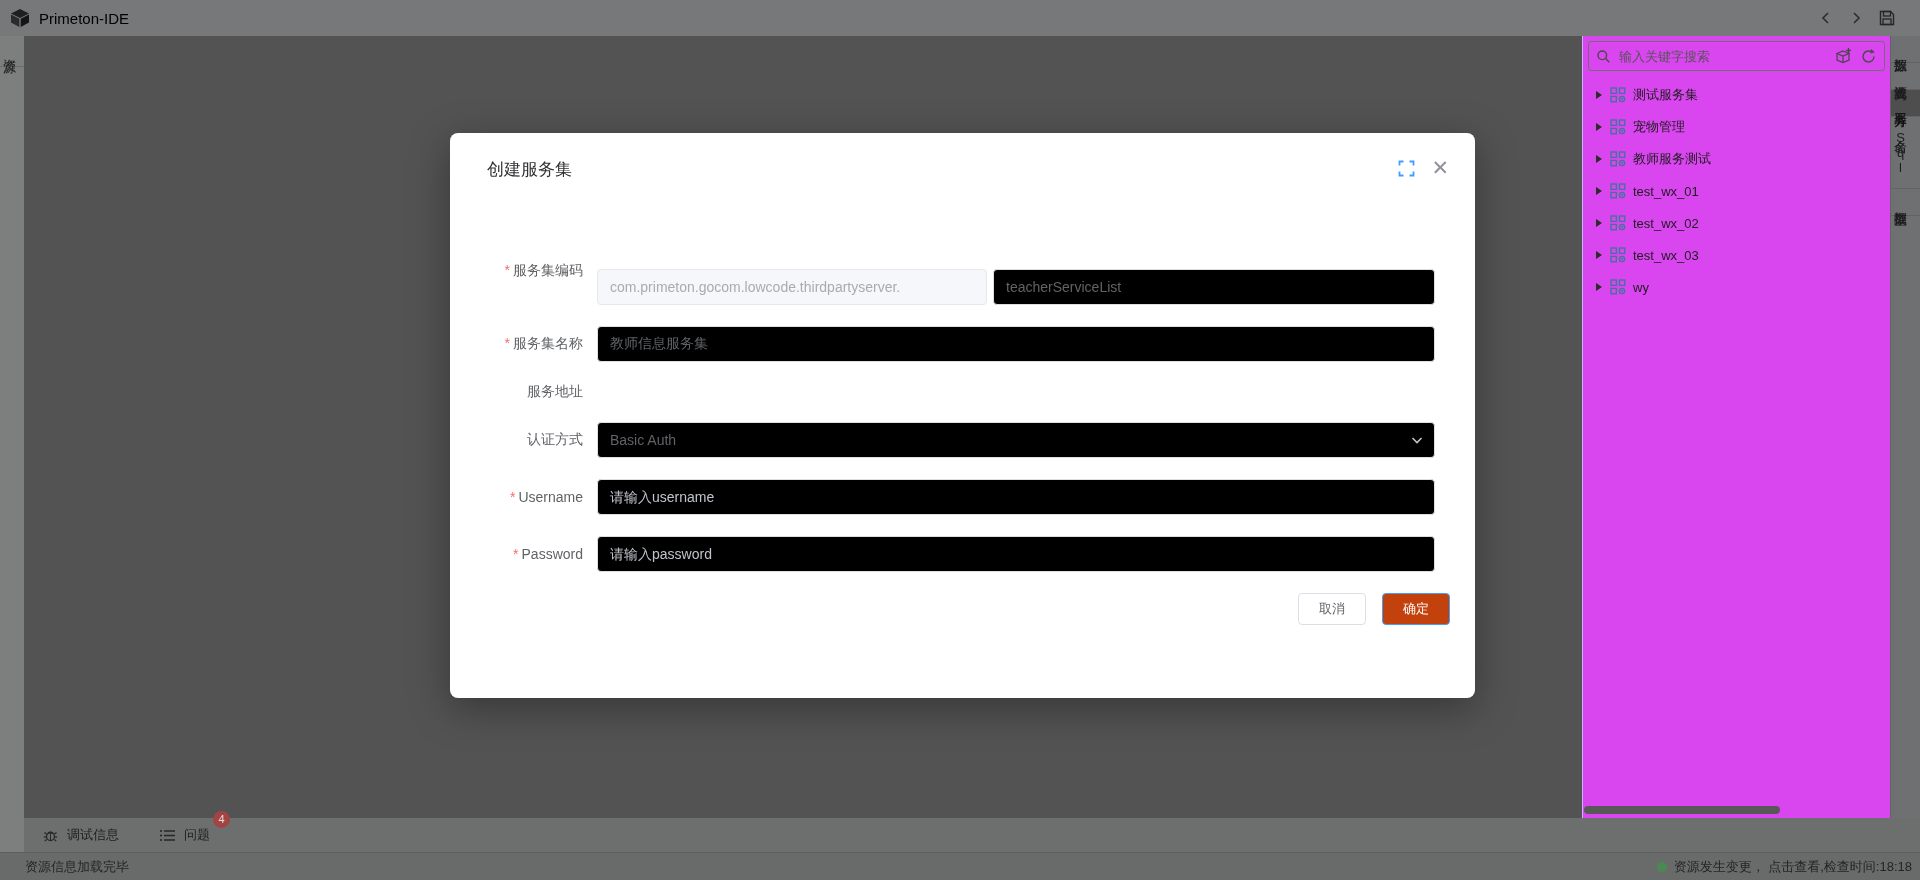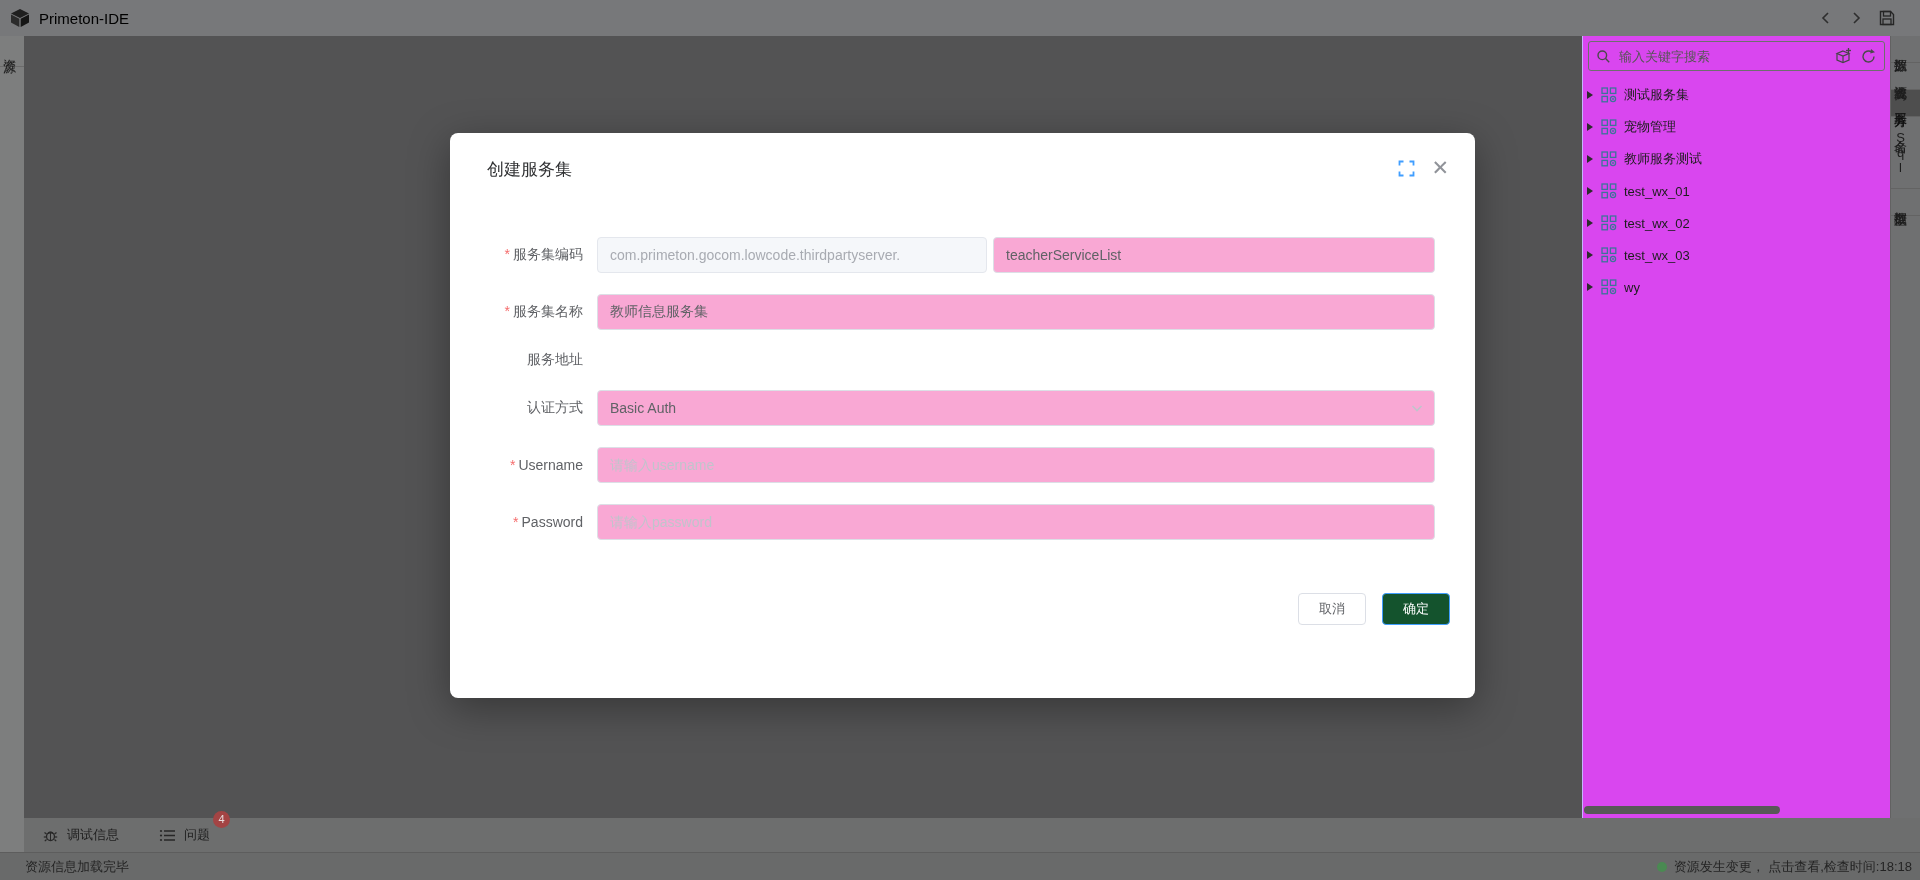--- a/index.html
+++ b/index.html
@@ -26,21 +26,21 @@
   
   .right-panel { position:absolute; left:1582px; top:36px; width:308px; height:782px; background:#d946ef;
                  border-left:1px solid #c4b5fd; }
   .search-box { display:flex; align-items:center; margin:5px 5px 4px 5px; height:30px;
                 border:1px solid #6e6e6e; border-radius:3px; padding:0 7px; }
   .search-box input { flex:1; border:none; outline:none; background:transparent; font-size:13px; color:#2a2a2a;
                 font-family:"Liberation Sans","DejaVu Sans",sans-serif; min-width:0; }
   .search-box input::placeholder { color:#565656; }
   .search-box .sb-icons { display:flex; align-items:center; gap:7px; }
   .tree { padding-top:4px; }
-  .tree-row { display:flex; align-items:center; height:32px; padding-left:4px; cursor:pointer;text-align:center; }
+  .tree-row { display:flex; align-items:center; height:32px; padding-left:13px; cursor:pointer;text-align:center; }
   .caret { width:0; height:0; border-left:6px solid #2c2c2c; border-top:4px solid transparent;
            border-bottom:4px solid transparent; margin-right:8px; flex:none; }
   .tree-icon { margin-right:7px; flex:none; display:flex; }
   .tree-label { font-size:13px; color:#1d1d1d; }
   .hscroll { position:absolute; left:1px; bottom:4px; width:196px; height:8px; background:#585858; border-radius:4px; }
 
   
   .right-rail { position:absolute; left:1890px; top:36px; width:30px; height:782px; background:#6f7071;
                 border-left:1px solid #626262; }
   .right-rail .rail-tab { writing-mode:vertical-lr; text-orientation:upright; width:100%; text-align:center;
@@ -68,35 +68,35 @@
            border-radius:8px; box-shadow:0 10px 40px rgba(0,0,0,0.35); }
   .dlg-title { position:absolute; left:37px; top:25px; font-size:17px; color:#303133; }
   .dlg-icons { position:absolute; right:26px; top:26px; display:flex; align-items:center; gap:16px; }
   .dlg-close { font-size:21px; color:#909399; line-height:18px; cursor:pointer; font-family:"DejaVu Sans",sans-serif; }
   .dlg-body { position:absolute; left:0; right:40px; top:104px; }
   .form-row { display:flex; align-items:center; margin-bottom:21px; }
   .form-label { width:147px; flex:none; text-align:right; padding-right:14px; font-size:14px; color:#606266; }
   .star { color:#f56c6c; margin-right:3px; }
   .ctl { flex:1; display:flex; }
   .tin { height:36px; border:1px solid #dcdfe6; border-radius:4px; padding:0 12px; font-size:14px;
-         color:#606266; outline:none; width:100%; background:#f9a8d4;
+         color:#606266; outline:none; width:100%; background:#000000;
          font-family:"Liberation Sans","DejaVu Sans",sans-serif; }
   .tin::placeholder { color:#c0c4cc; }
   .tin.disabled { background:#f5f7fa; border-color:#e4e7ed; color:#a8abb2; }
-  .compound { flex:1; display:flex; gap:6px; }
+  .compound { flex:1; display:flex; gap:6px;margin-top:32px; }
   .compound .prefix { width:390px; flex:none; }
   .compound .code { flex:1; }
   .select { position:relative; flex:1; }
   .select .tin { padding-right:30px; cursor:pointer; }
   .select .chev { position:absolute; right:11px; top:11px; pointer-events:none; }
   .dlg-footer { position:absolute; right:25px; top:460px; display:flex; gap:16px; }
   .btn { height:32px; padding:0 20px; border-radius:4px; font-size:13px; cursor:pointer;
          font-family:"Liberation Sans","DejaVu Sans",sans-serif; }
   .btn-plain { background:#fff; border:1px solid #dcdfe6; color:#606266; }
-  .btn-primary { background:#14532d; border:1px solid #409eff; color:#fff; }
+  .btn-primary { background:#c2410c; border:1px solid #409eff; color:#fff; }
 </style>
 </head>
 <body>
 
 <div class="screen">
 
   <div class="topbar">
     <svg class="logo" viewBox="0 0 20 20">
       <polygon points="10,1 19,5.5 10,10 1,5.5" fill="#1f1f1f"></polygon>
       <polygon points="1,6.5 9.3,10.8 9.3,19 1,14.5" fill="#2b2b2b"></polygon>

